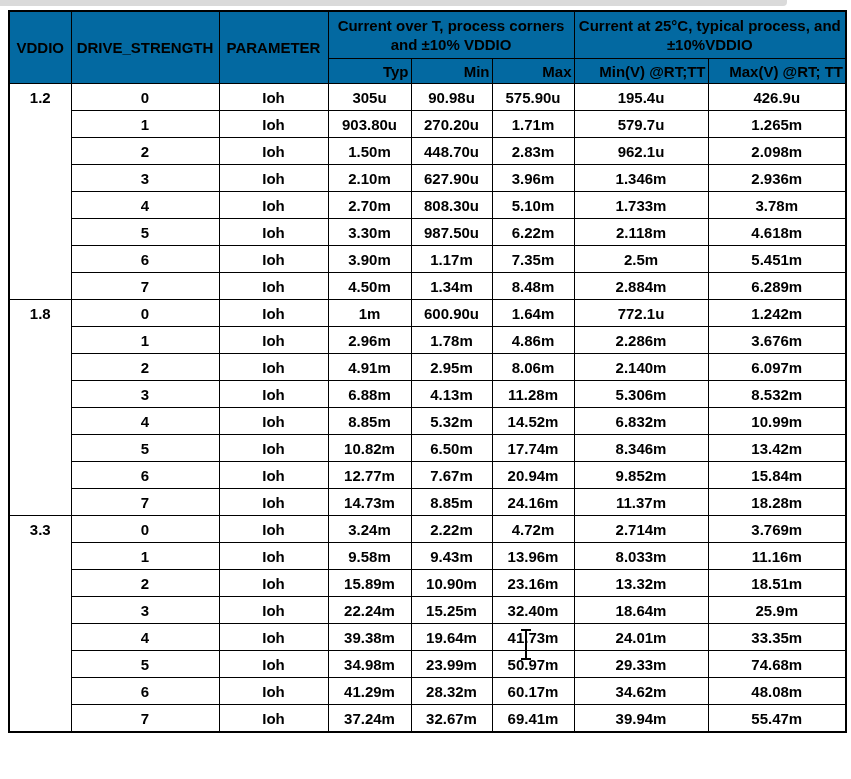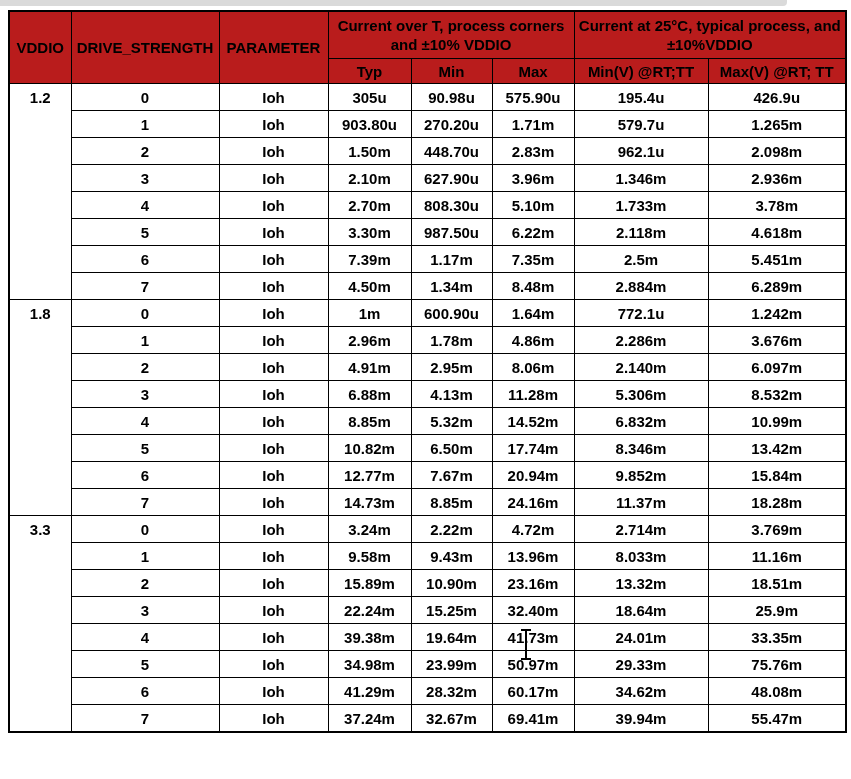--- a/index.html
+++ b/index.html
@@ -34,28 +34,29 @@
     border: 1px solid #000000;
     text-align: center;
     vertical-align: middle;
     font-weight: 700;
     font-size: 15px;
     color: #000000;
     padding: 0 2px;
     overflow: hidden;
   }
   .spec-table thead th {
-    background: #b91c1c;
+    background: #0369a1;
   }
   .spec-table thead tr.group-row th {
     height: 46px;
     line-height: 1.3;
   }
   .spec-table thead tr.sub-row th {
     height: 24px;
+    text-align: right;
   }
   .spec-table tbody td {
     height: 26px;
     background: #ffffff;
   }
   .spec-table td.vddio-cell {
     vertical-align: top;
     line-height: 27px;
   }
   .ibeam {
@@ -151,21 +152,21 @@
         <td>Ioh</td>
         <td>3.30m</td>
         <td>987.50u</td>
         <td>6.22m</td>
         <td>2.118m</td>
         <td>4.618m</td>
       </tr>
       <tr>
         <td>6</td>
         <td>Ioh</td>
-        <td>7.39m</td>
+        <td>3.90m</td>
         <td>1.17m</td>
         <td>7.35m</td>
         <td>2.5m</td>
         <td>5.451m</td>
       </tr>
       <tr>
         <td>7</td>
         <td>Ioh</td>
         <td>4.50m</td>
         <td>1.34m</td>
@@ -292,21 +293,21 @@
         <td>24.01m</td>
         <td>33.35m</td>
       </tr>
       <tr>
         <td>5</td>
         <td>Ioh</td>
         <td>34.98m</td>
         <td>23.99m</td>
         <td>50.97m</td>
         <td>29.33m</td>
-        <td>75.76m</td>
+        <td>74.68m</td>
       </tr>
       <tr>
         <td>6</td>
         <td>Ioh</td>
         <td>41.29m</td>
         <td>28.32m</td>
         <td>60.17m</td>
         <td>34.62m</td>
         <td>48.08m</td>
       </tr>

